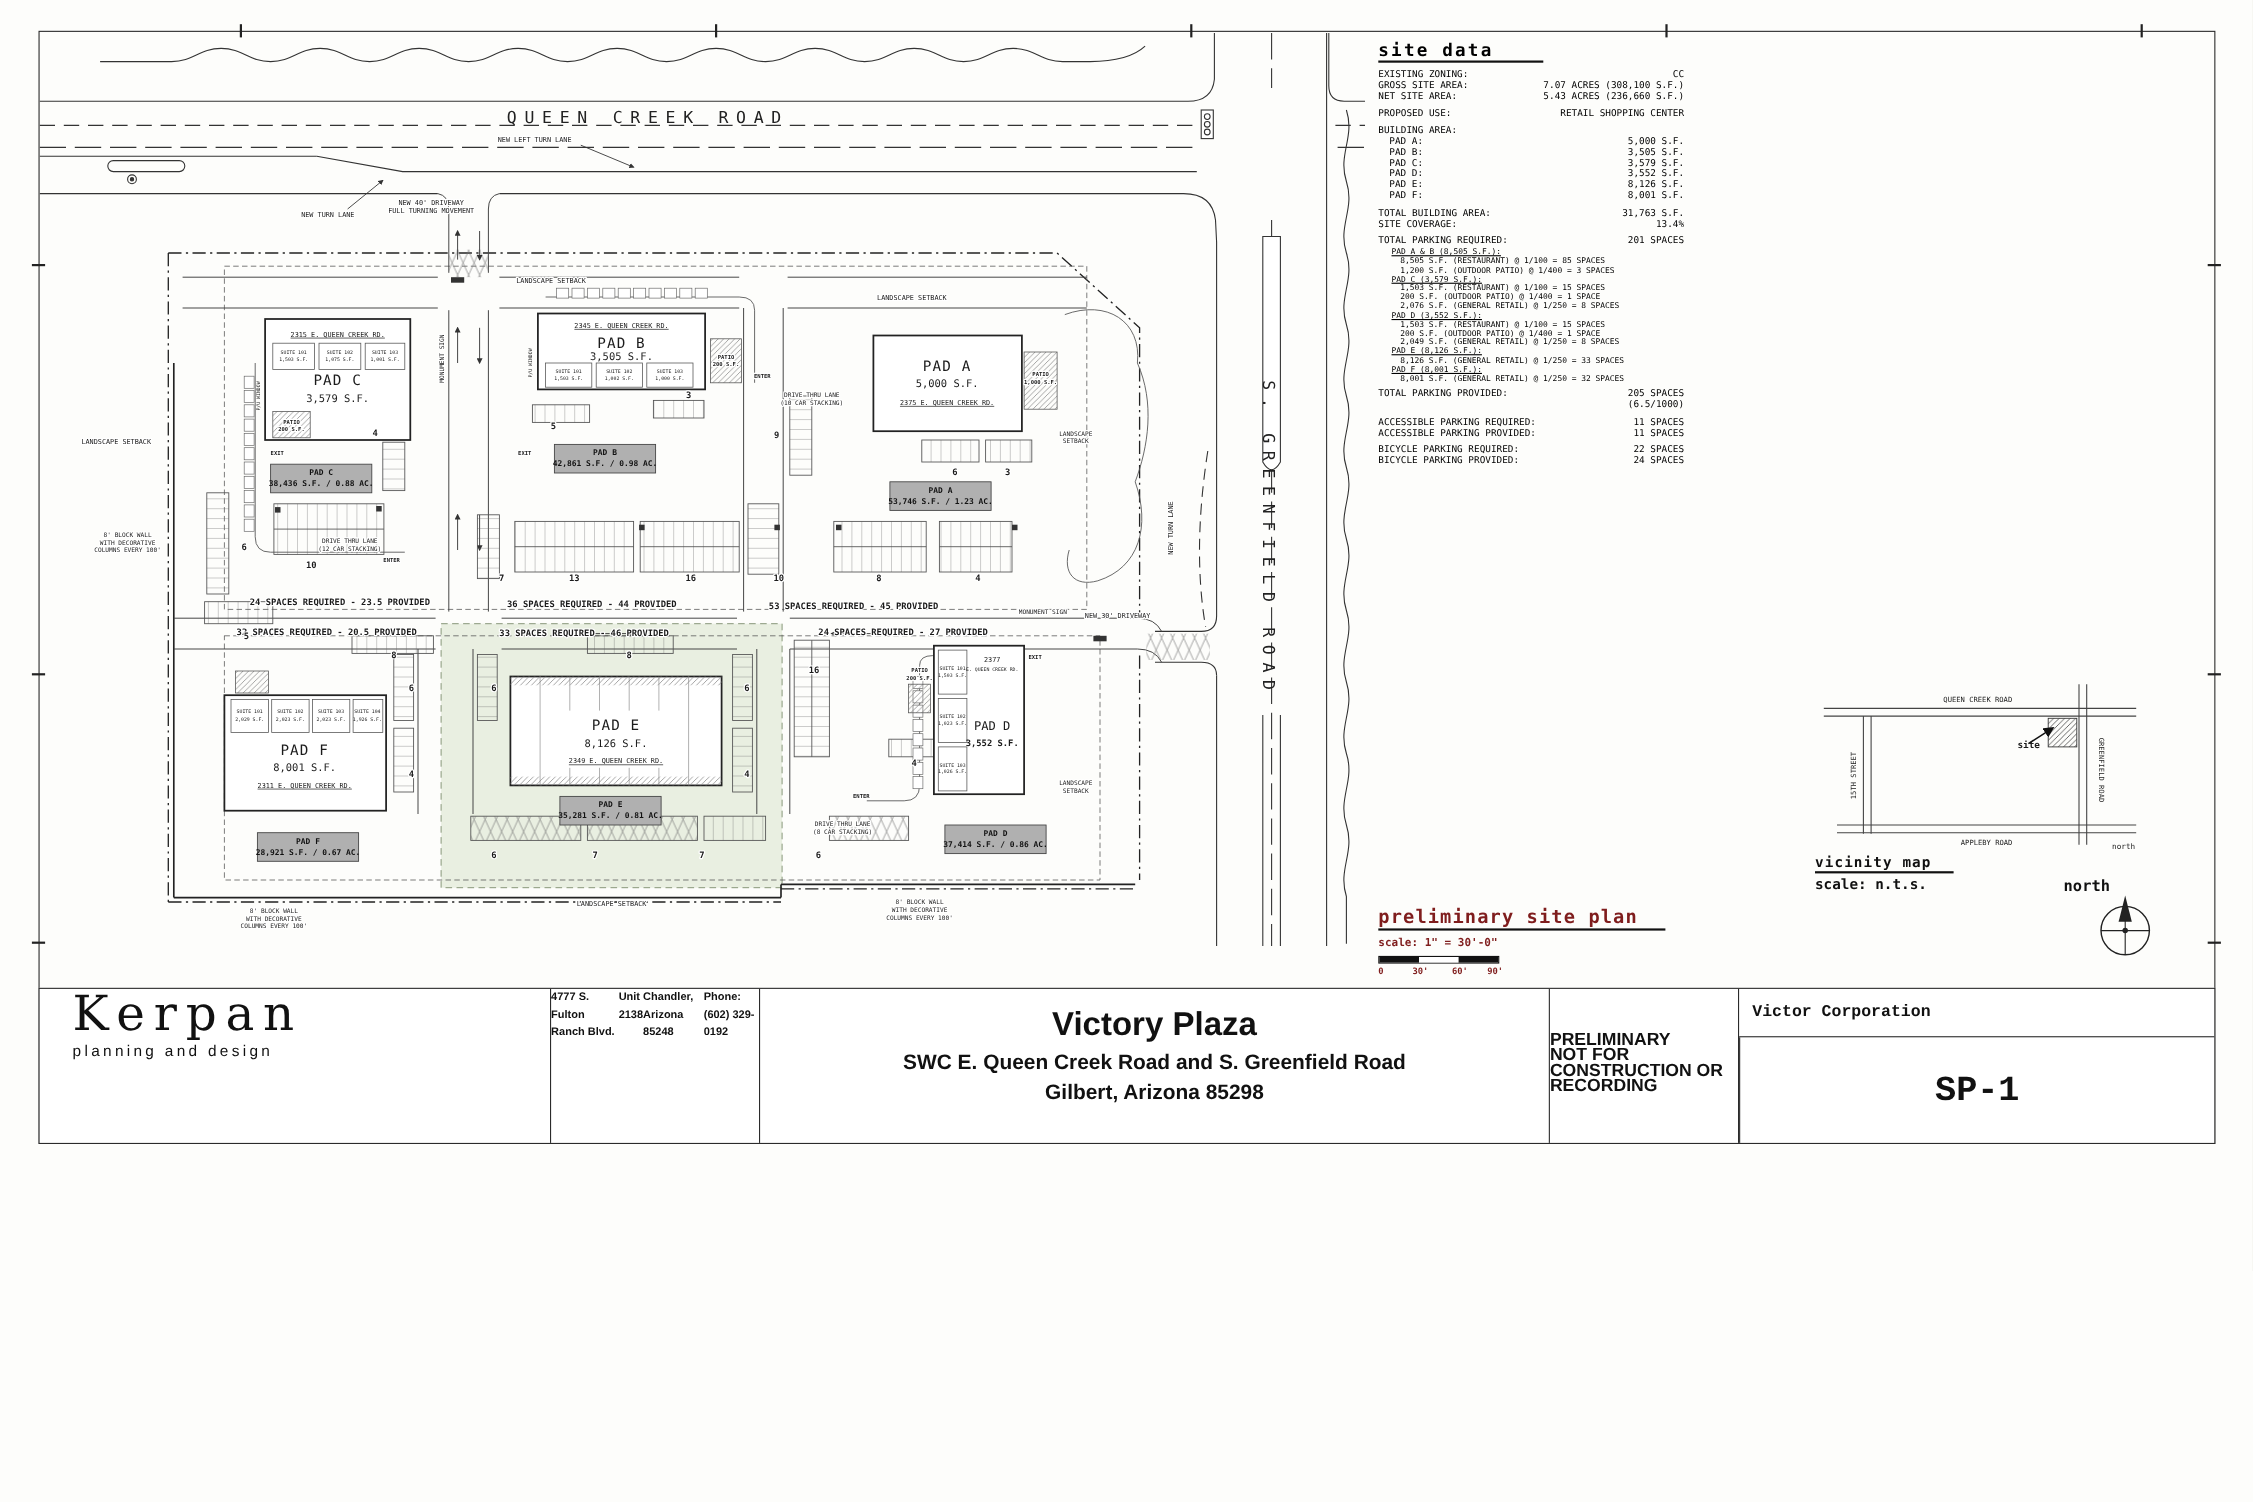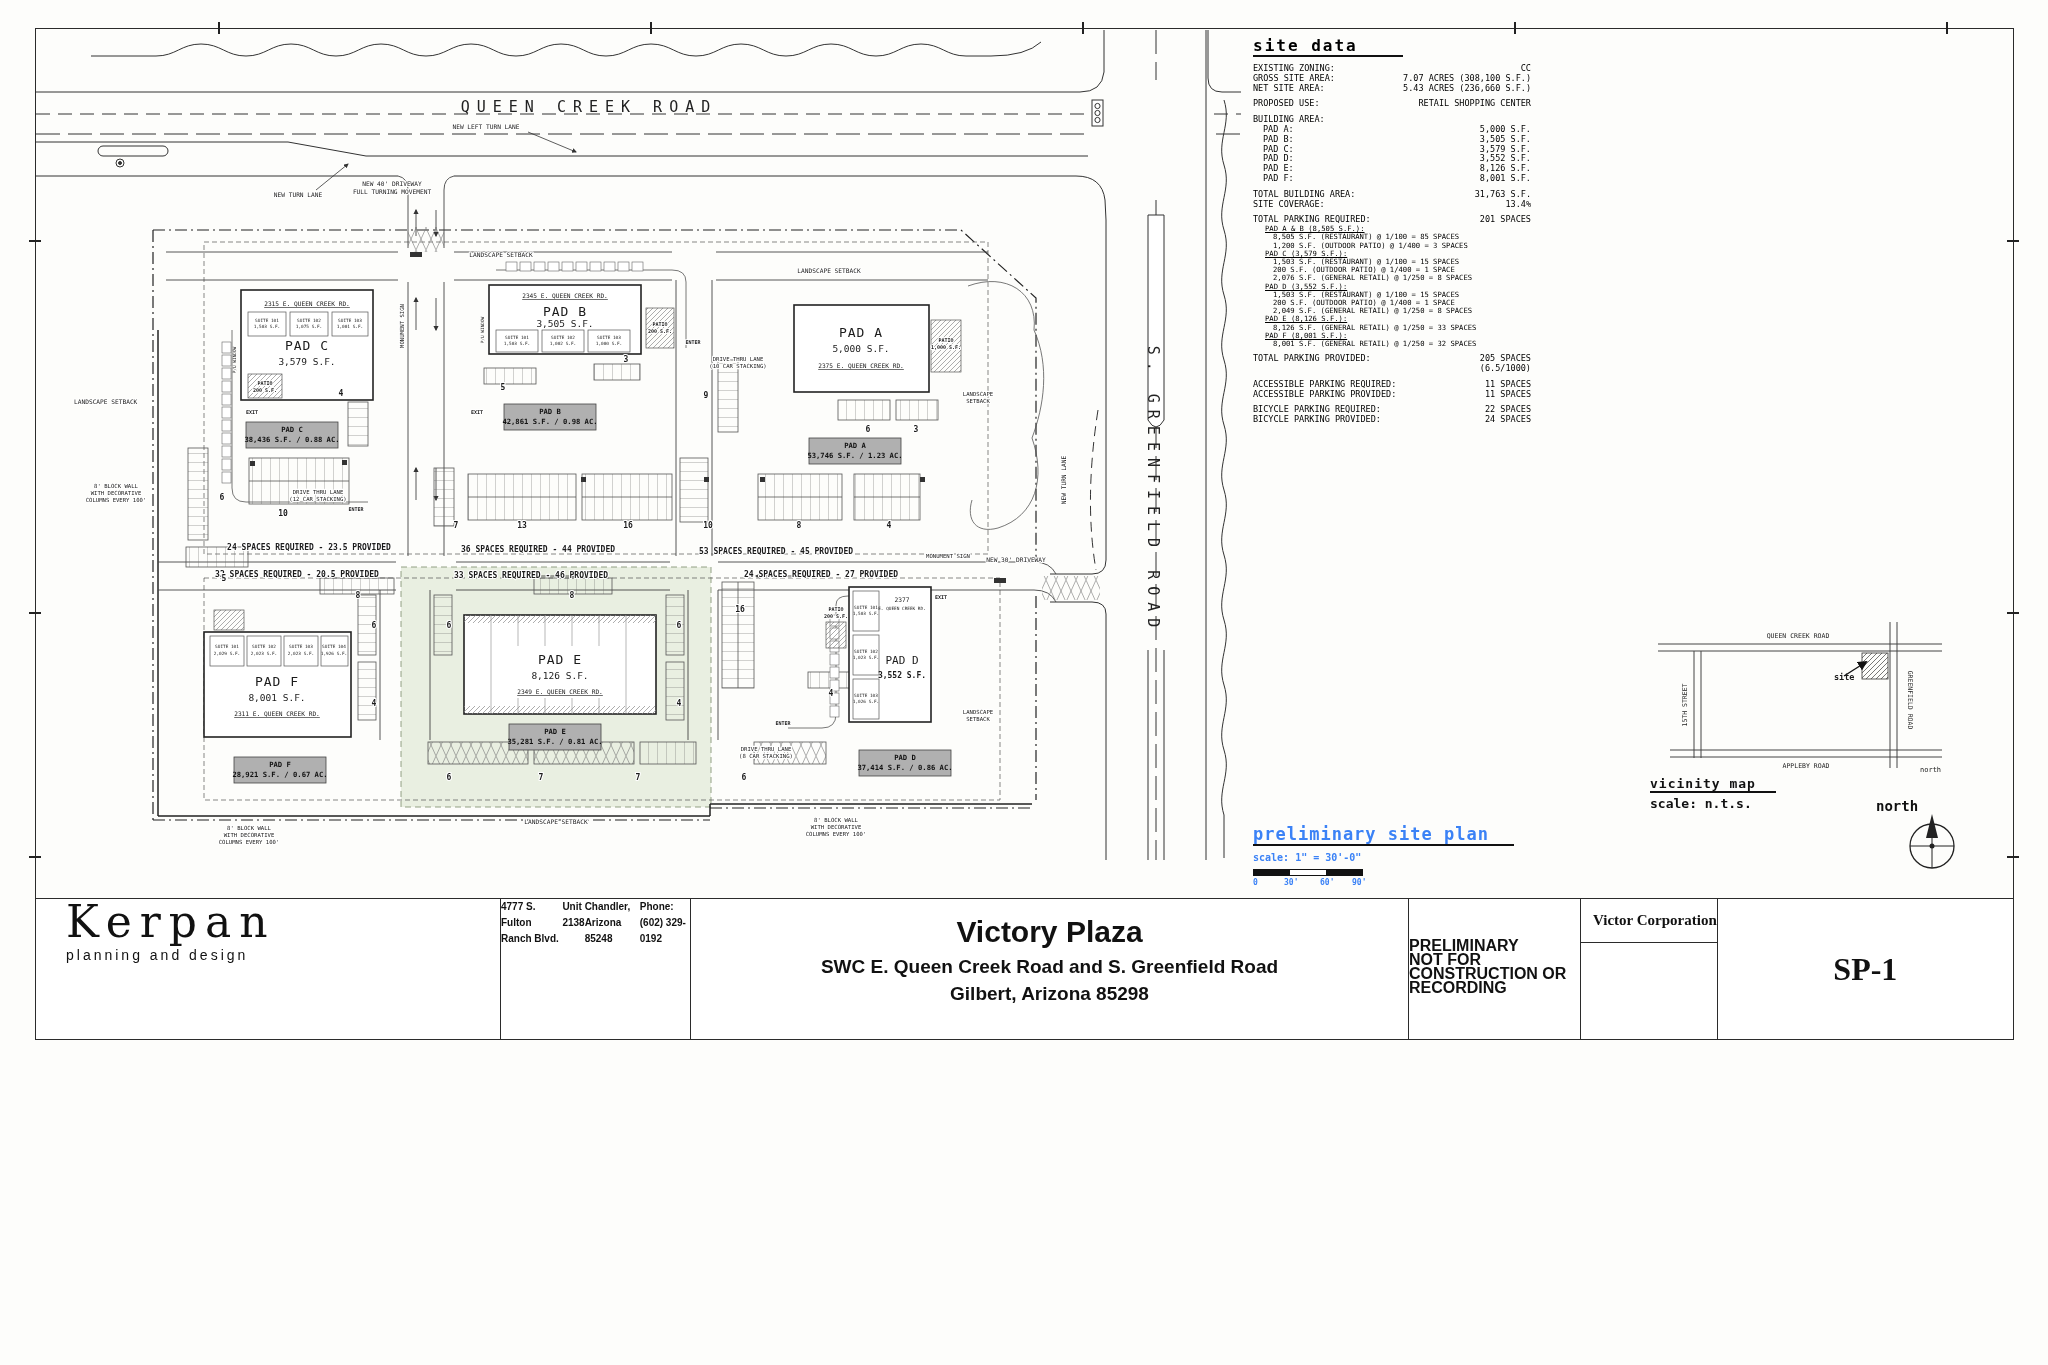--- a/index.html
+++ b/index.html
@@ -30,42 +30,42 @@
   .sd-row[data-ind="3"]{padding-left:20px;font-size:7.2px;line-height:8.2px}
   .sd-row[data-ind="g"]{height:6px}
   .sd-row[data-u="1"] .sd-l{text-decoration:underline}
 
   
   .viccap{position:absolute;left:1650px;top:773px;color:#111}
   .viccap .cap{font-size:13px;font-weight:bold;letter-spacing:1px;border-bottom:2px solid #111;display:inline-block;padding-right:20px}
   .viccap .capscale{font-size:13px;font-weight:bold;margin-top:3px}
   .northword{position:absolute;left:1876px;top:798px;font-size:14px;font-weight:bold;color:#111}
   .compass{position:absolute;left:1900px;top:810px}
-  .prelimtitle{position:absolute;left:1253px;top:824px;color:#3b82f6}
+  .prelimtitle{position:absolute;left:1253px;top:824px;color:#7f1d1d}
   .prelimtitle .cap{font-size:17px;font-weight:bold;letter-spacing:1px;border-bottom:2.5px solid #111;display:inline-block;padding-right:25px}
   .prelimtitle .capscale{font-size:10px;font-weight:bold;margin-top:6px}
   .scalebar{margin-top:6px;width:110px;height:7px;border:1px solid #111;display:flex}
   .scalebar .sb1{width:36px;background:#111}.scalebar .sb2{width:36px;background:#fff}.scalebar .sb3{width:36px;background:#111}
   .sb-labels{position:relative;height:11px;font-size:8px;font-weight:bold;margin-top:2px}
   .sb-labels span{position:absolute;top:0}
   .sb-l0{left:0}.sb-l1{left:31px}.sb-l2{left:67px}.sb-l3{left:99px}
 
   
   .titleblock{position:absolute;left:35px;top:898px;width:1979px;height:142px;border:1.5px solid #2b2b2b;display:flex;background:#fff;color:#111}
   .tb-cell{border-right:1.5px solid #2b2b2b;height:100%}
   .tb-firm{width:465px;display:flex;flex-direction:column;justify-content:flex-start;padding-left:30px}
   .firm-name{font-family:"DejaVu Serif",serif;font-size:44px;letter-spacing:8px;line-height:46px}
   .firm-tag{font-family:Liberation Sans, sans-serif;font-size:14px;letter-spacing:3px;margin-top:2px}
   .tb-addr{width:190px;display:flex;flex-direction:row;justify-content:center;text-align:left;font-family:"Liberation Sans",sans-serif;font-size:10px;font-weight:bold;line-height:16px}
   .tb-project{width:718px;text-align:center;font-family:"Liberation Sans",sans-serif;padding-top:16px}
   .proj-name{font-size:30px;font-weight:bold}
   .proj-l2{font-size:19px;font-weight:bold;margin-top:7px}
   .proj-l3{font-size:19px;font-weight:bold;margin-top:5px}
   .tb-prelim{width:172px;text-align:left;font-family:"Liberation Sans",sans-serif;font-size:16px;font-weight:bold;line-height:14px;padding-top:40px}
-  .tb-client{flex:1;border-right:none;display:flex;flex-direction:row;font-family:Liberation Serif, serif}
+  .tb-client{flex:1;border-right:none;display:flex;flex-direction:column;font-family:Liberation Mono, monospace}
   .client-name{height:44px;border-bottom:1.5px solid #2b2b2b;font-size:15px;font-weight:bold;display:flex;align-items:center;padding-left:12px}
   .client-body{flex:1;display:flex}
   .client-left{width:258px;display:flex;flex-direction:column}
   .client-pn{height:34px;border-bottom:1.5px solid #2b2b2b;font-size:10.5px;font-weight:bold;display:flex;align-items:center;padding-left:12px}
   .client-date{flex:1;font-size:10.5px;font-weight:bold;display:flex;align-items:center;padding-left:12px}
   .client-sheet{flex:1;border-left:1.5px solid #2b2b2b;display:flex;align-items:center;justify-content:center;font-size:32px;font-weight:bold}
 </style>
 </head>
 <body>
 

